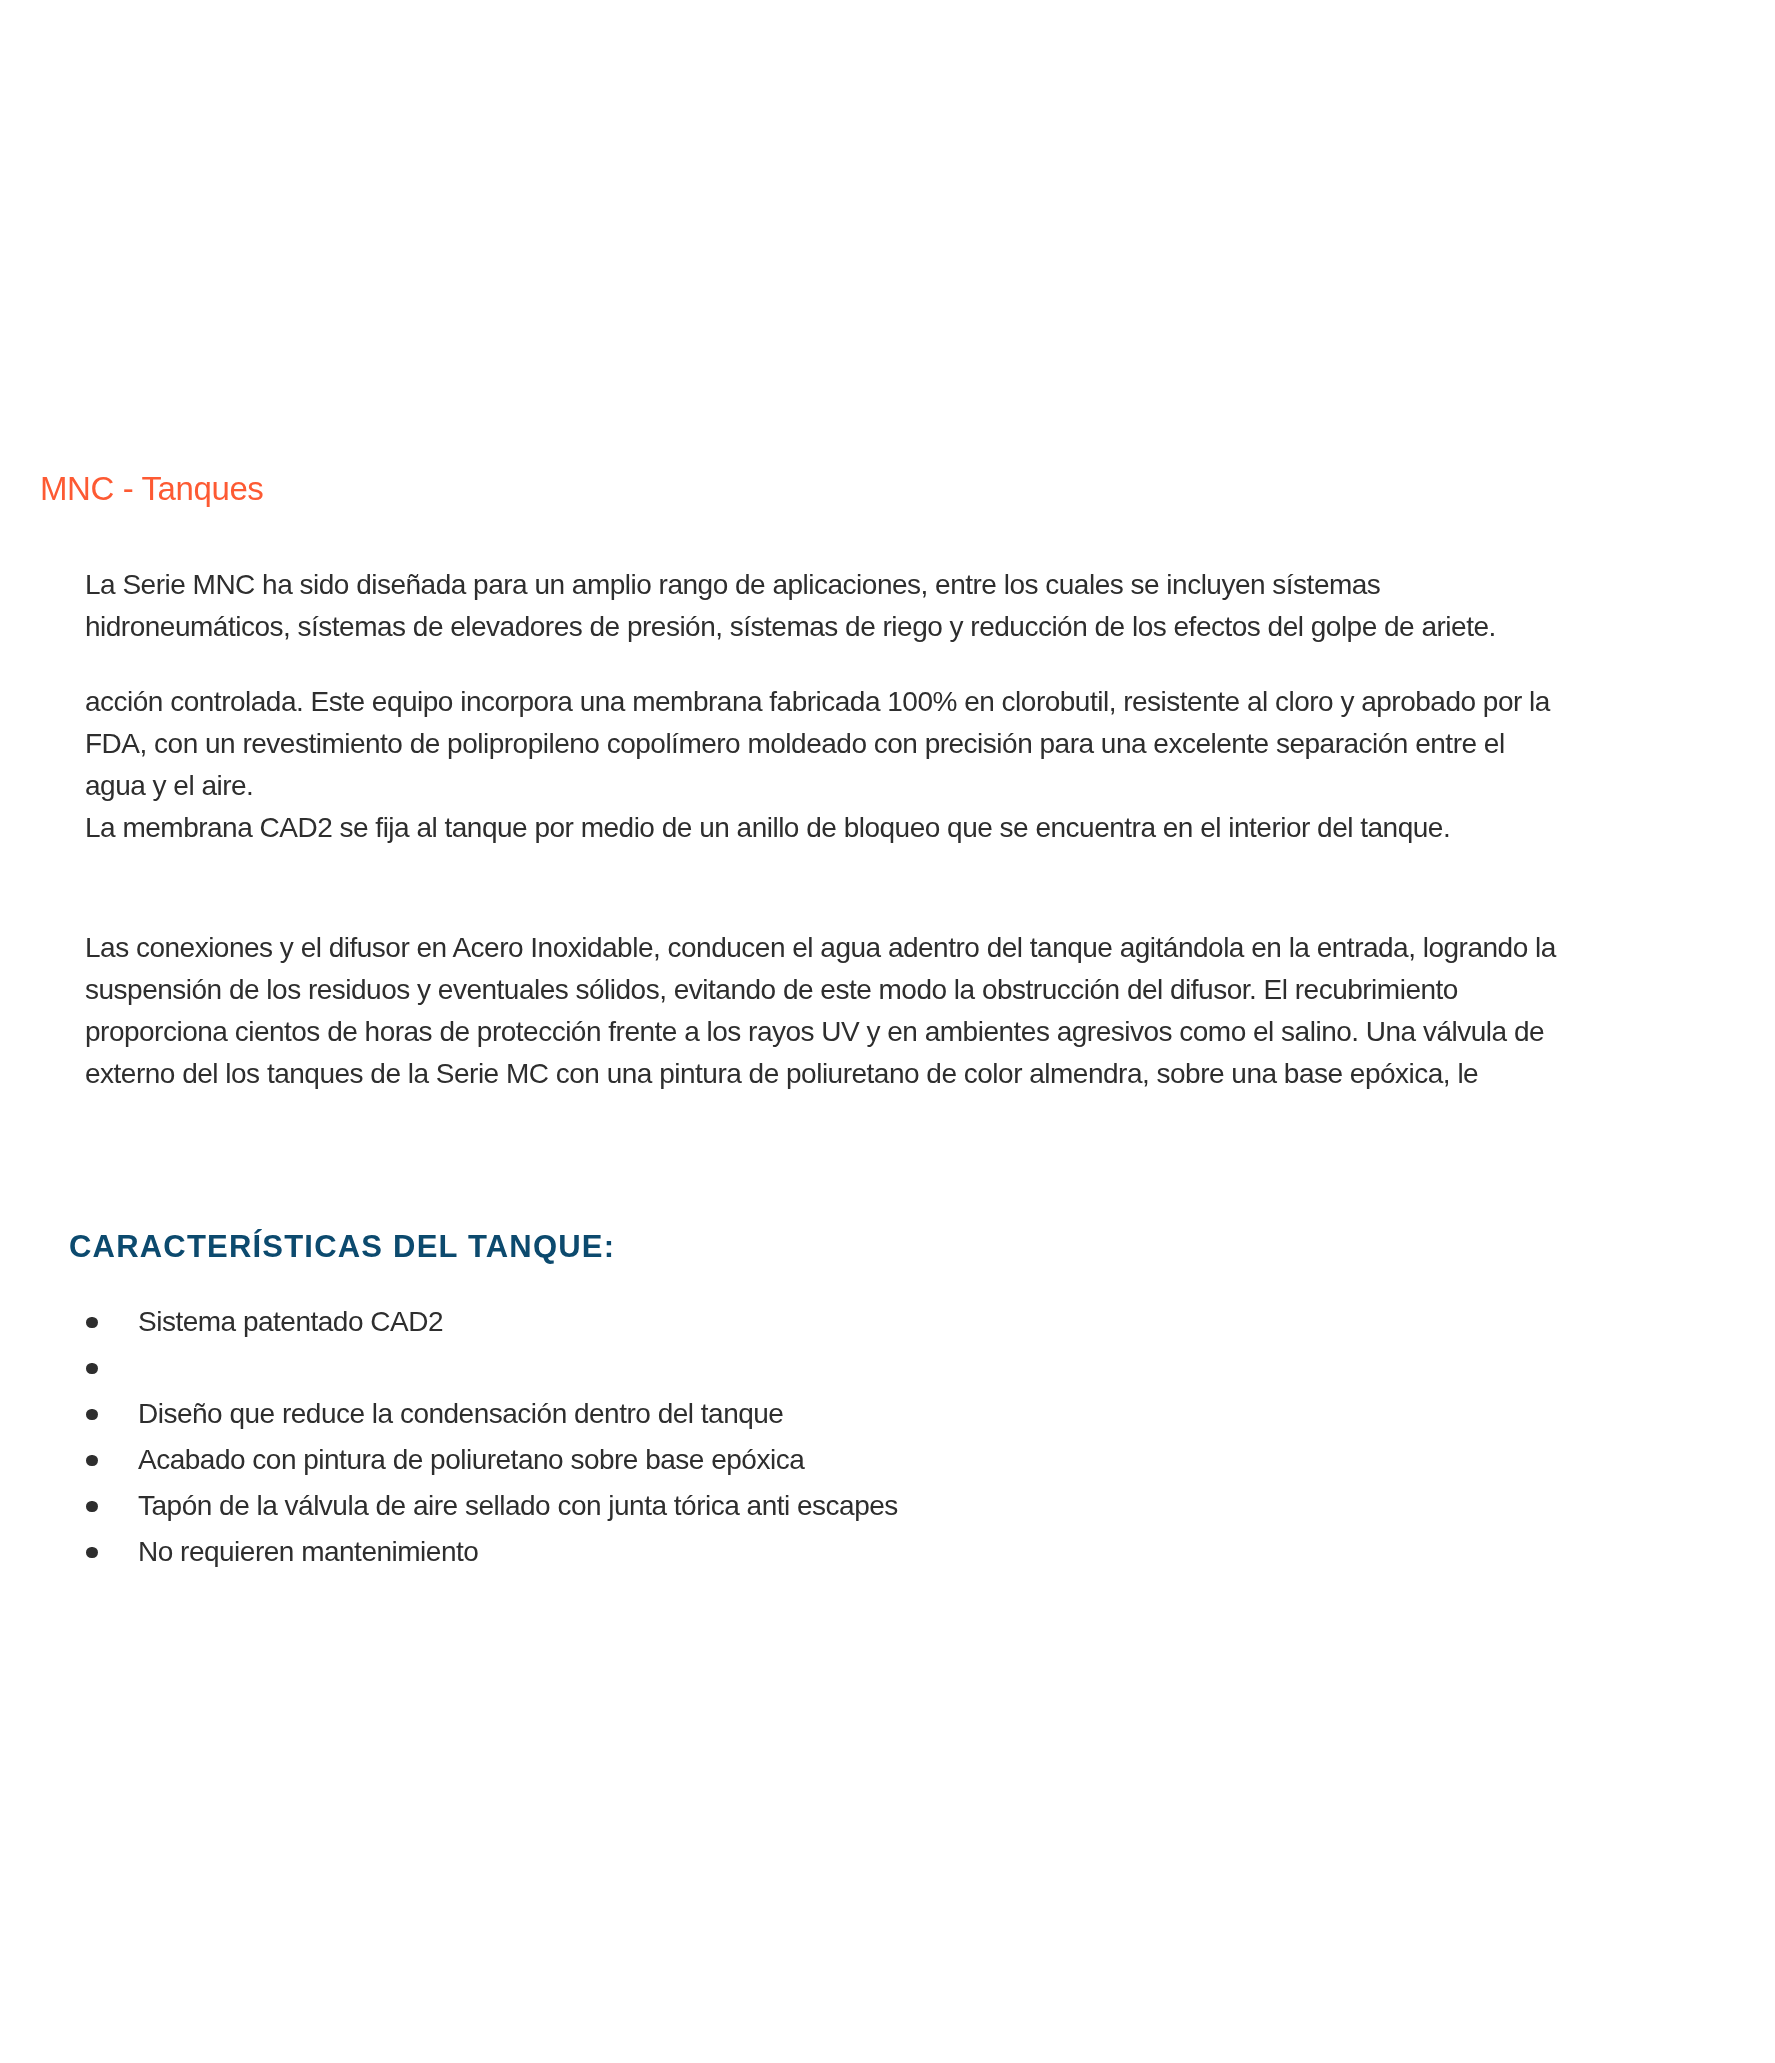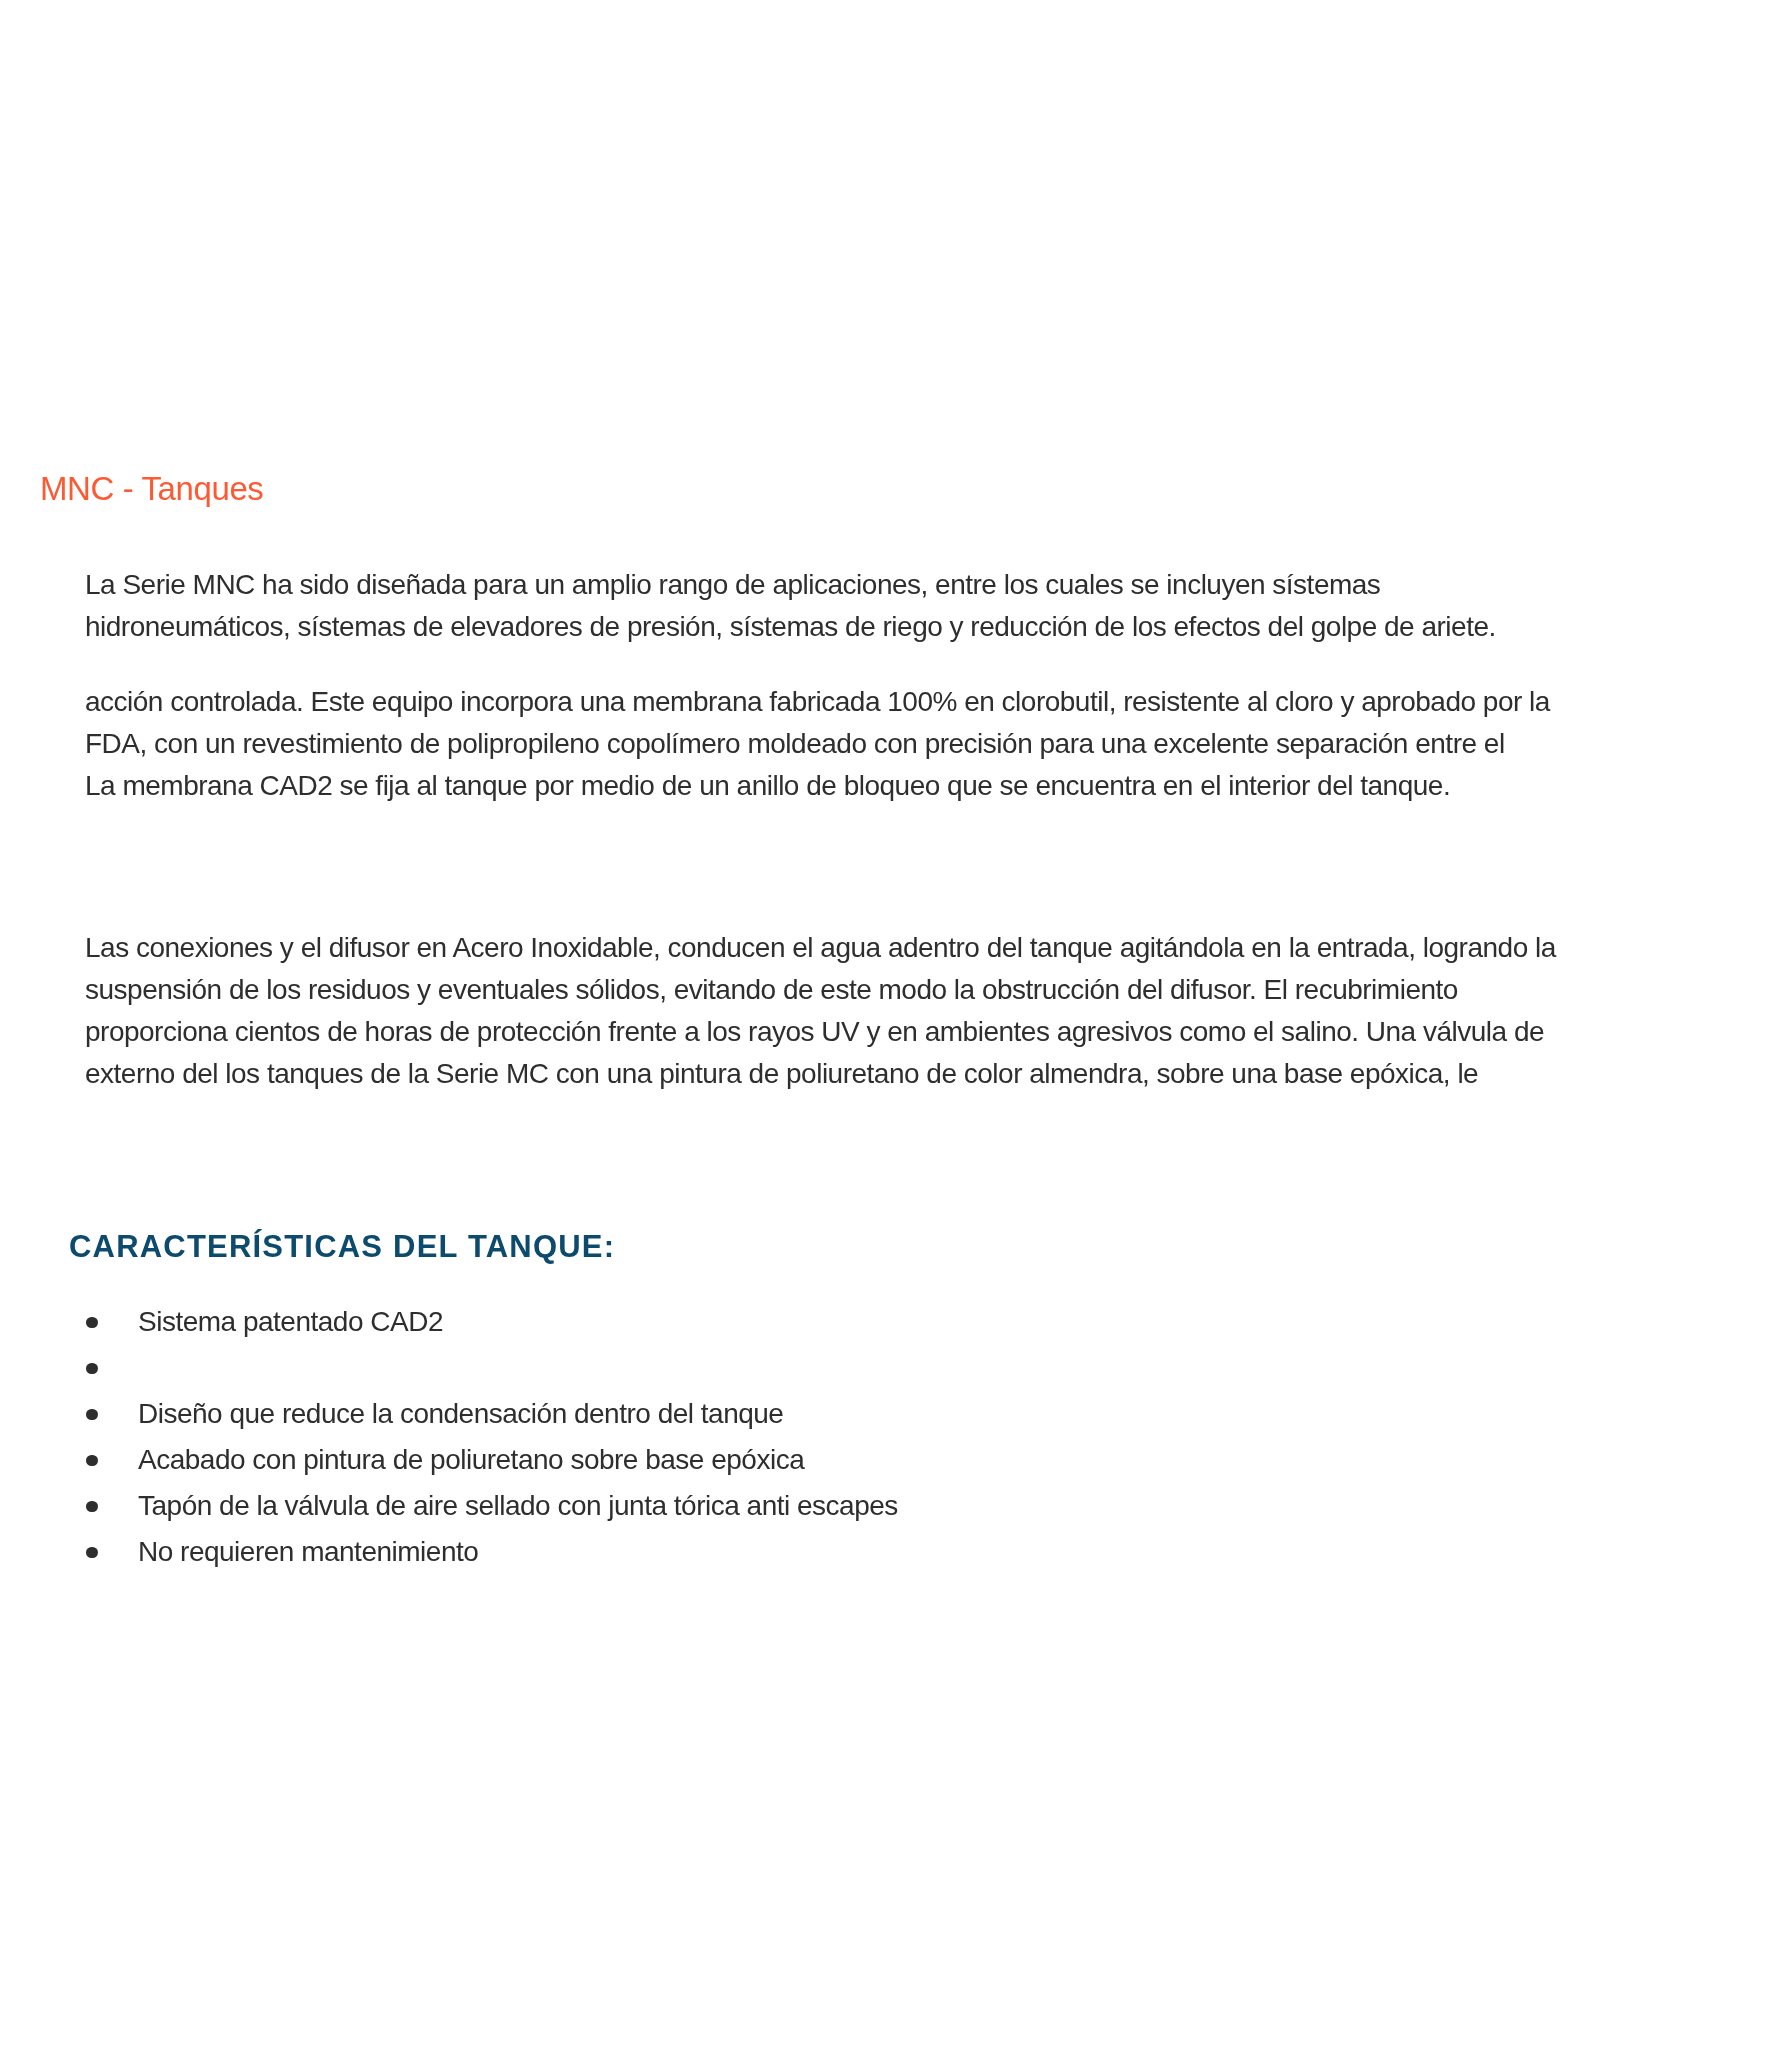--- a/index.html
+++ b/index.html
@@ -89,20 +89,21 @@
   <h1 class="title">MNC - Tanques</h1>
 
   <div class="para p1">
     <div class="line">La Serie MNC ha sido diseñada para un amplio rango de aplicaciones, entre los cuales se incluyen sístemas</div>
     <div class="line">hidroneumáticos, sístemas de elevadores de presión, sístemas de riego y reducción de los efectos del golpe de ariete.</div>
   </div>
 
   <div class="para p2">
     <div class="line">acción controlada. Este equipo incorpora una membrana fabricada 100% en clorobutil, resistente al cloro y aprobado por la</div>
     <div class="line">FDA, con un revestimiento de polipropileno copolímero moldeado con precisión para una excelente separación entre el</div>
+    <div class="line">agua y el aire.</div>
     <div class="line">La membrana CAD2 se fija al tanque por medio de un anillo de bloqueo que se encuentra en el interior del tanque.</div>
   </div>
 
   <div class="para p3">
     <div class="line">Las conexiones y el difusor en Acero Inoxidable, conducen el agua adentro del tanque agitándola en la entrada, logrando la</div>
     <div class="line">suspensión de los residuos y eventuales sólidos, evitando de este modo la obstrucción del difusor. El recubrimiento</div>
     <div class="line">proporciona cientos de horas de protección frente a los rayos UV y en ambientes agresivos como el salino. Una válvula de</div>
     <div class="line">externo del los tanques de la Serie MC con una pintura de poliuretano de color almendra, sobre una base epóxica, le</div>
   </div>
 

